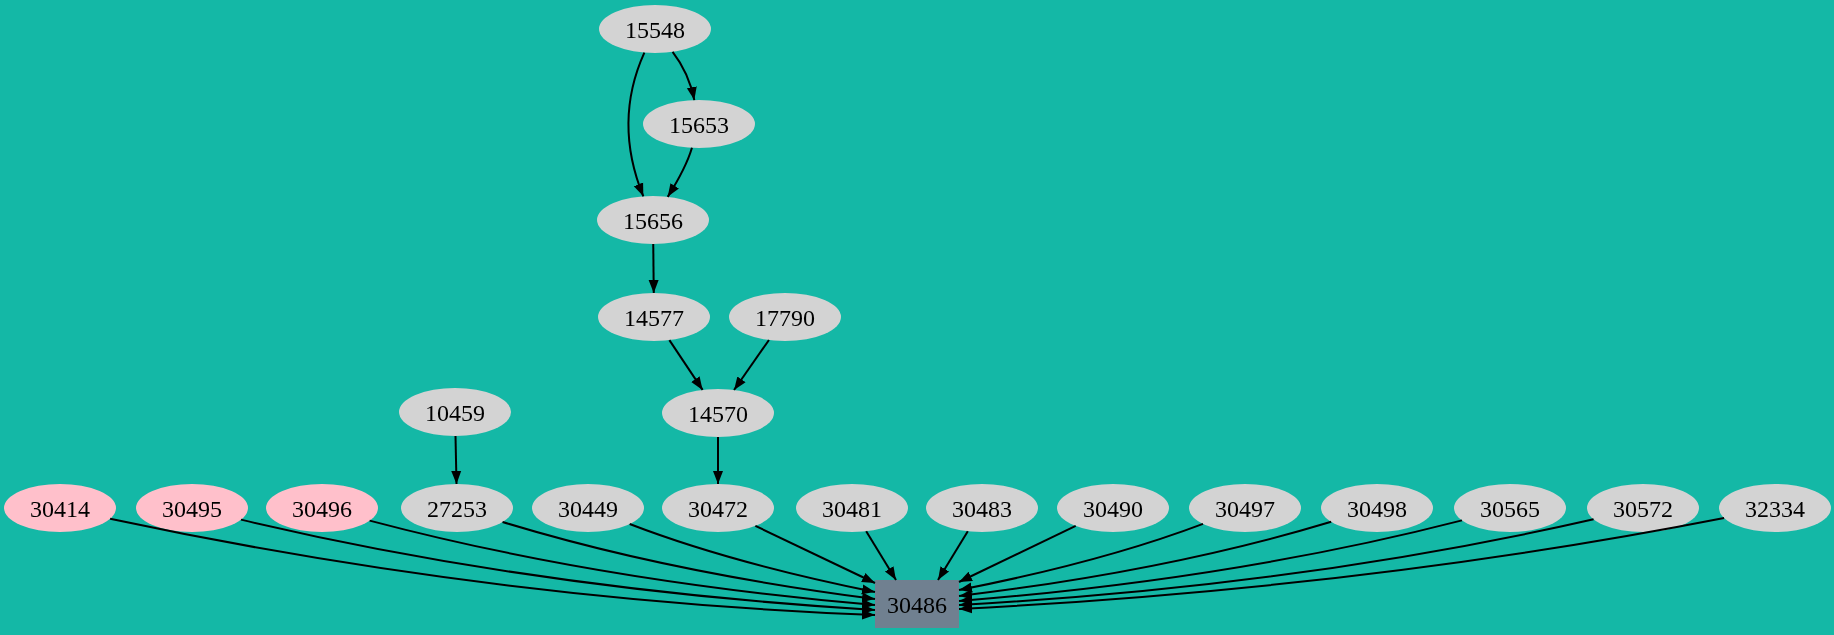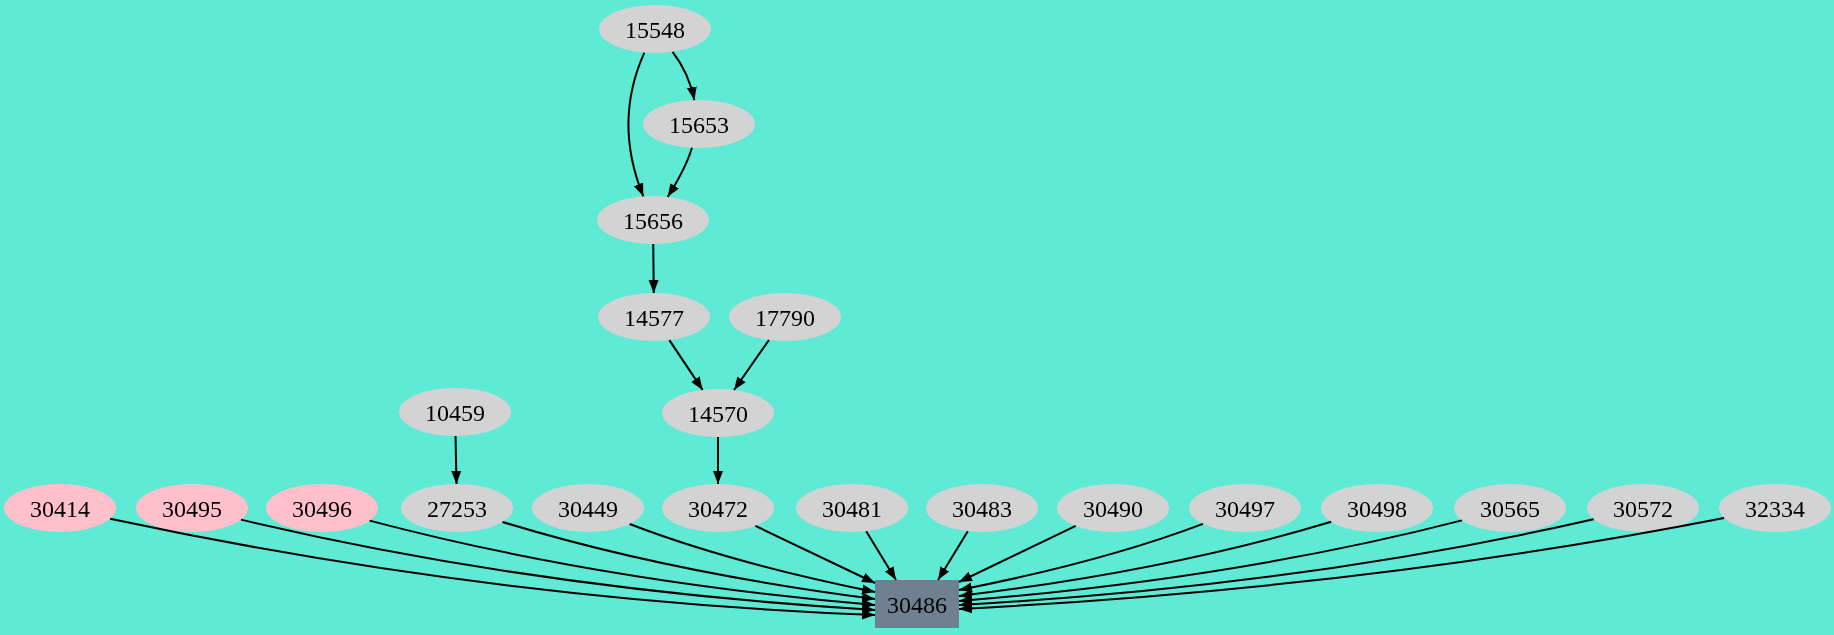--- a/index.html
+++ b/index.html
@@ -3,21 +3,21 @@
 <meta charset="utf-8">
 <style>
   html, body {
     margin: 0;
     padding: 0;
     background: #ffffff;
   }
   .graph-canvas {
     width: 1834px;
     height: 635px;
-    background: #5eead4;
+    background: #14b8a6;
     position: relative;
     overflow: hidden;
   }
   svg { display: block; }
   .node-label {
     font-family: "Liberation Serif", "DejaVu Serif", serif;
     font-size: 24px;
   }
 </style>
 </head>

